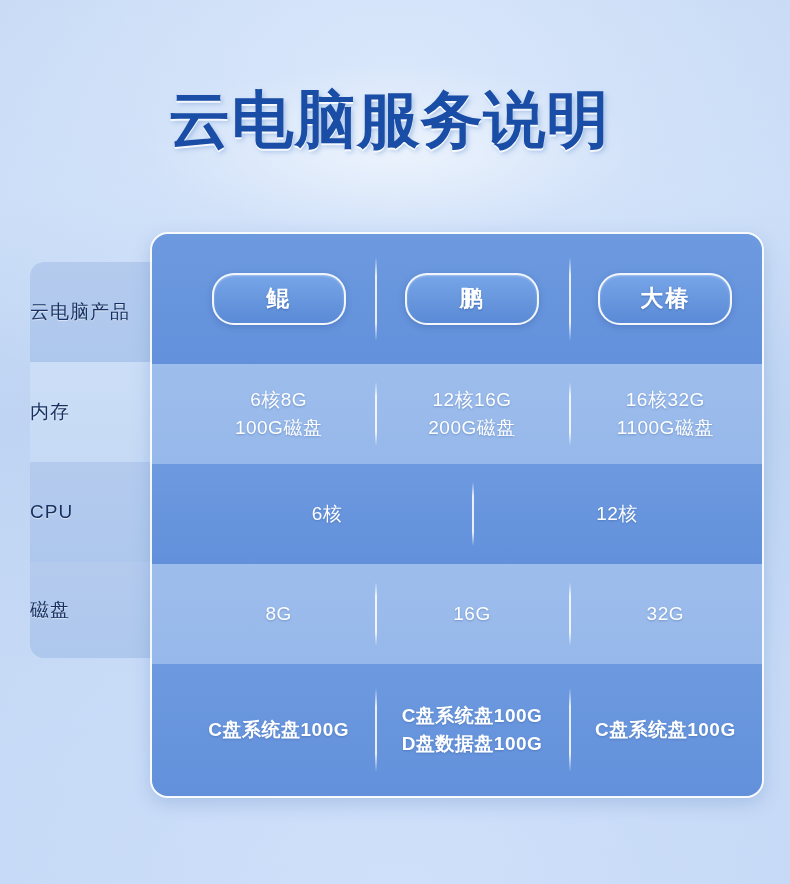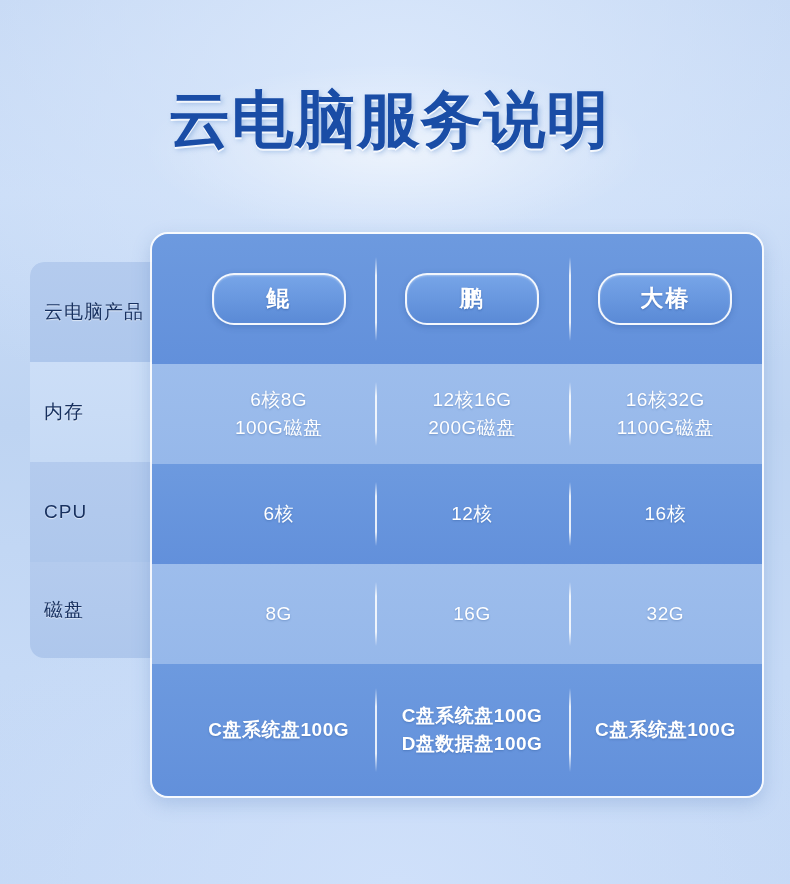--- a/index.html
+++ b/index.html
@@ -70,21 +70,20 @@
     width: 150px;
     height: 532px;
     border-radius: 14px 0 0 14px;
     overflow: hidden;
     z-index: 1;
   }
   .label-cell {
     box-sizing: border-box;
     display: flex;
     align-items: center;
-    padding-left: 14px;
     width: 150px;
     color: #17305f;
     font-size: 19px;
     font-weight: 500;
     letter-spacing: 1px;
     text-shadow: 0 1px 1px rgba(255,255,255,0.6);
   }
   .label-cell.dark  { background: linear-gradient(180deg,#b4cbee 0%, #aec7ec 100%); }
   .label-cell.light { background: linear-gradient(180deg,#ccdef7 0%, #c6daf5 100%); }
   .label-cell.r0 { height: 100px; border-radius: 14px 0 0 0; }
@@ -211,21 +210,20 @@
         <div class="cell">
           <span class="line">16核32G</span>
           <span class="line">1100G磁盘</span>
         </div>
       </div>
 
       <div class="row dark h-std">
         <div class="row-pad"></div>
         <div class="cell">6核</div>
         <div class="cell">12核</div>
-        <div class="cell">16核</div>
       </div>
 
       <div class="row light h-std">
         <div class="row-pad"></div>
         <div class="cell">8G</div>
         <div class="cell">16G</div>
         <div class="cell">32G</div>
       </div>
 
       <div class="row dark h-tall">

